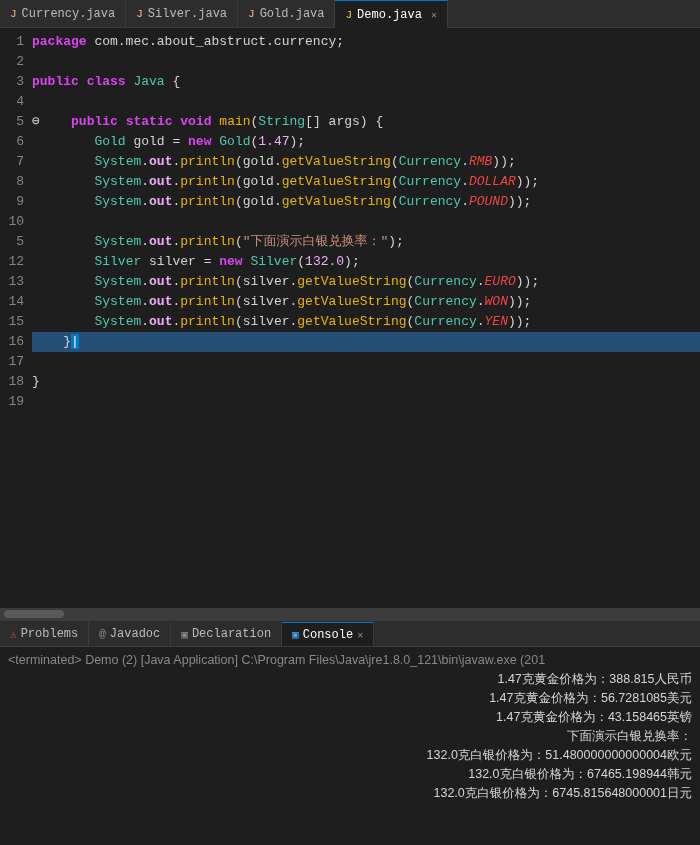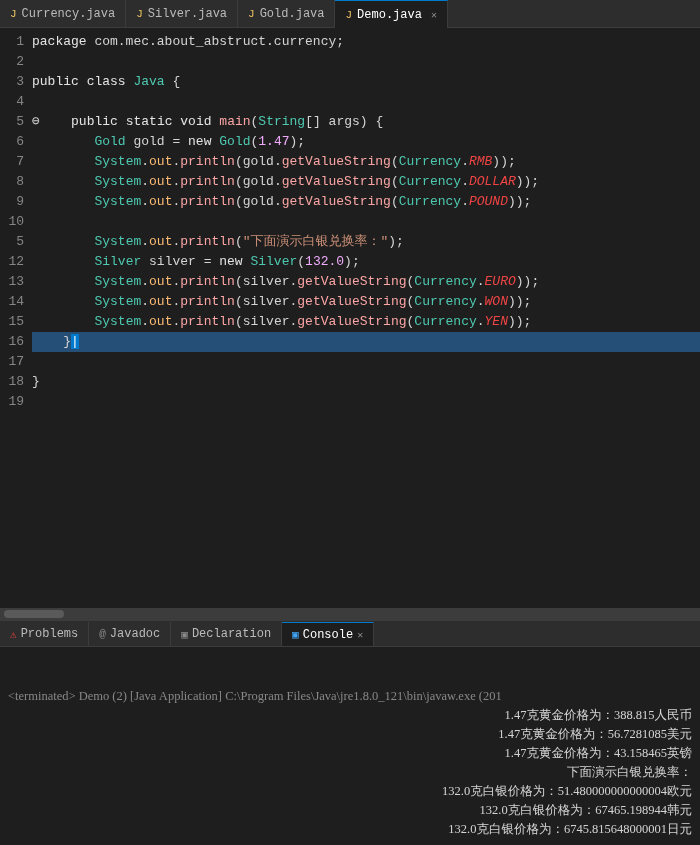--- a/index.html
+++ b/index.html
@@ -82,25 +82,25 @@
       height: 20px;
       line-height: 20px;
       white-space: pre;
       font-size: 13px;
     }
     .code-line.highlighted {
       background: #264f78;
     }
 
     
-    .kw { color: #e5e5e5; font-weight: normal; }
-    .method { color: #fca5a5; }
+    .kw { color: #d946ef; font-weight: bold; }
+    .method { color: #eab308; }
     .string { color: #ce9178; }
     .number { color: #f0abfc; }
-    .out { color: #fdba74; font-weight: normal; }
+    .out { color: #f0abfc; font-weight: bold; }
     .plain { color: #d4d4d4; }
     .classname { color: #4ec9b0; }
     .italic-field { color: #ef4444; font-style: italic; }
 
     
     .h-scrollbar {
       height: 12px;
       background: #3c3c3c;
       flex-shrink: 0;
       display: flex;
@@ -149,24 +149,23 @@
     .bottom-tab-close {
       font-size: 10px;
       color: #888;
     }
 
     .console-area {
       flex: 1;
       overflow: auto;
       padding: 4px 8px;
       font-size: 12.5px;
-      font-family: Liberation Serif, serif;
+      font-family: Liberation Sans, sans-serif;
       color: #d4d4d4;
       line-height: 19px;
-      margin-top: 36px;
     }
     .console-terminated {
       color: #888;
     }
     .console-output {
       color: #d4d4d4;
       text-align: right;
     }
 
     

